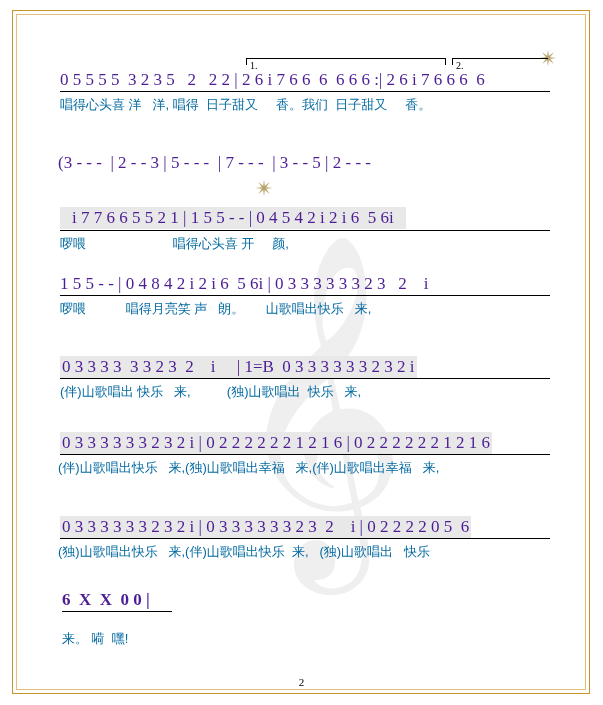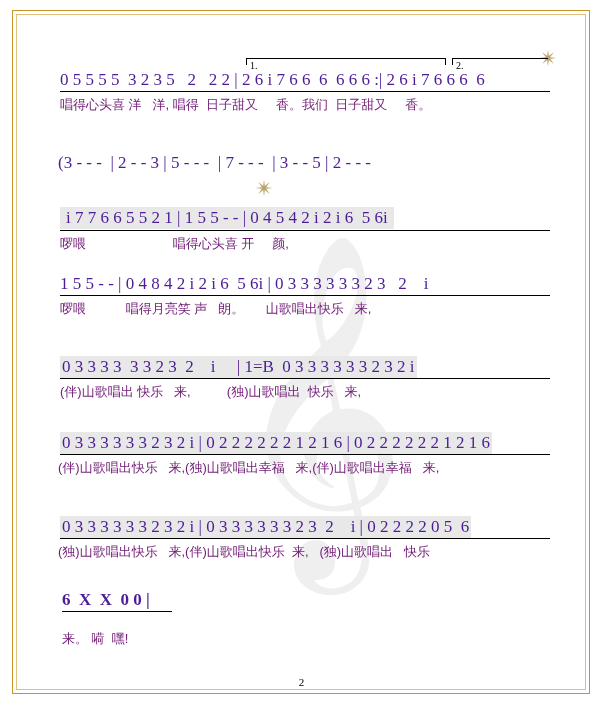--- a/index.html
+++ b/index.html
@@ -81,21 +81,21 @@
     font-size: 17px;
     letter-spacing: 0px;
     white-space: pre;
     color: #4c1d95;
   }
   .lyrics {
     position: absolute;
     font-family: "Liberation Sans", sans-serif;
     font-size: 13px;
     white-space: pre;
-    color: #701a75;
+    color: #0369a1;
   }
   .hl {
     background: #e8e8e8;
   }
   .rule {
     position: absolute;
     background: #000;
     height: 1px;
   }
   .bracket {
@@ -143,21 +143,21 @@
     <div class="notes" style="left:60px; top:12px;">0 5 5 5 5  3 2 3 5   2   2 2 | 2 6 i 7 6 6  6  6 6 6 :| 2 6 i 7 6 6 6  6</div>
     <div class="rule" style="left:60px; top:33px; width:490px;"></div>
     <div class="lyrics" style="left:60px; top:38px;">唱得心头喜 洋   洋, 唱得  日子甜又     香。我们  日子甜又     香。</div>
   </div>
 
   <div class="system" style="top:145px;">
     <div class="notes" style="left:58px; top:8px;">(3 - - -  | 2 - - 3 | 5 - - -  | 7 - - -  | 3 - - 5 | 2 - - -</div>
   </div>
 
   <div class="system" style="top:203px;">
-    <div class="notes hl" style="left:60px; top:4px; padding:1px 6px;">i 7 7 6 6 5 5 2 1 | 1 5 5 - - | 0 4 5 4 2 i 2 i 6  5 6i</div>
+    <div class="notes hl" style="left:60px; top:4px; padding:1px 12px;">i 7 7 6 6 5 5 2 1 | 1 5 5 - - | 0 4 5 4 2 i 2 i 6  5 6i</div>
     <div class="rule" style="left:60px; top:27px; width:490px;"></div>
     <div class="lyrics" style="left:60px; top:32px;">啰喂                        唱得心头喜 开     颜,</div>
   </div>
 
   <div class="system" style="top:270px;">
     <div class="notes" style="left:60px; top:4px;">1 5 5 - - | 0 4 8 4 2 i 2 i 6  5 6i | 0 3 3 3 3 3 3 2 3   2    i</div>
     <div class="rule" style="left:60px; top:25px; width:490px;"></div>
     <div class="lyrics" style="left:60px; top:30px;">啰喂           唱得月亮笑 声   朗。      山歌唱出快乐   来,</div>
   </div>
 

